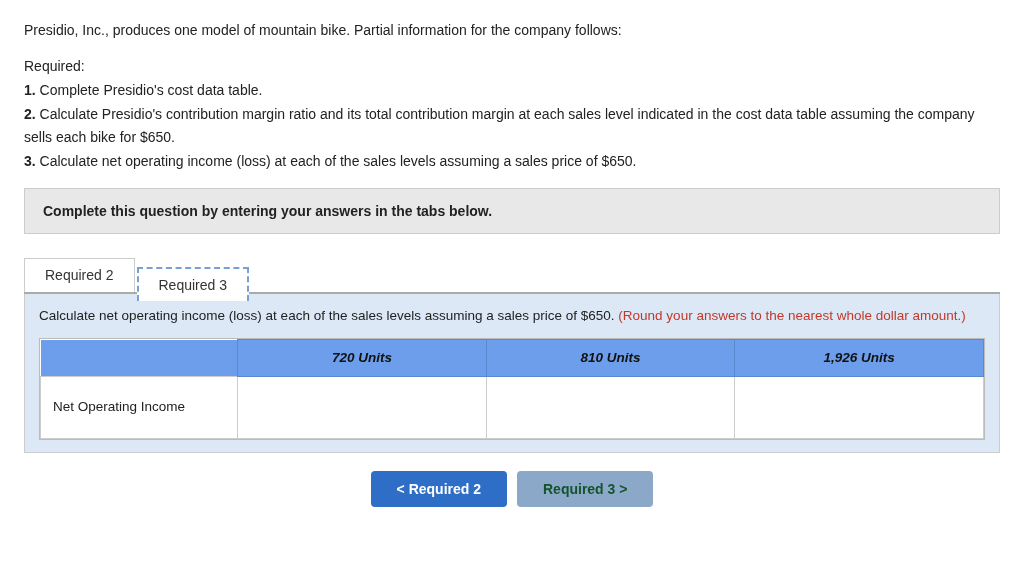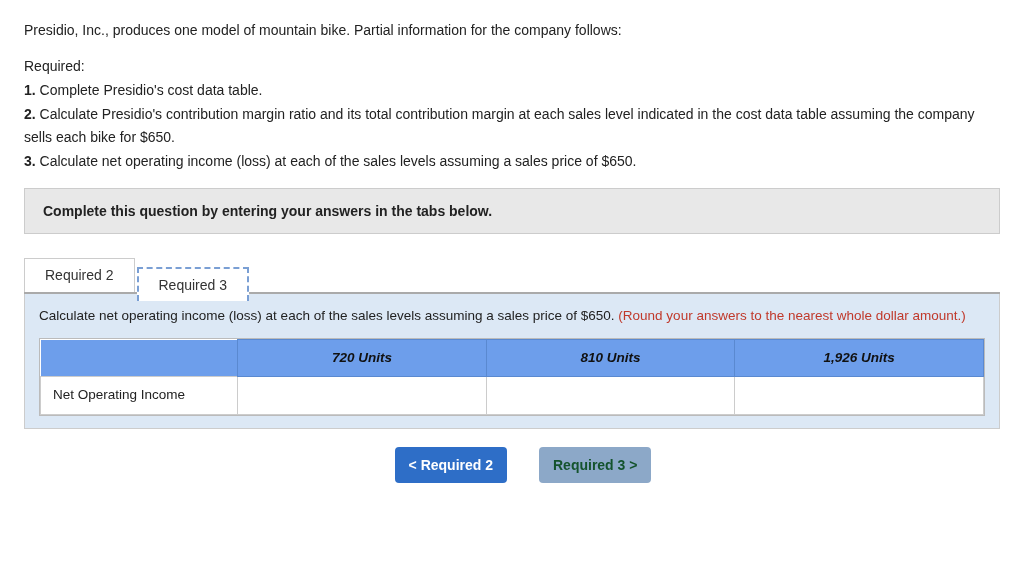--- a/index.html
+++ b/index.html
@@ -85,21 +85,21 @@
       font-weight: bold;
       font-size: 13.5px;
       color: #111;
       border: 1px solid #5a89d0;
     }
     .data-table thead th:first-child {
       background: transparent;
       border: none;
     }
     .data-table tbody tr td {
-      padding: 8px 12px;
+      padding: 20px 12px;
       border: 1px solid #ccc;
       font-size: 13.5px;
     }
     .data-table tbody tr td:first-child {
       background: #fff;
       font-size: 13.5px;
     }
     .data-table tbody tr td.input-cell {
       background: #fff;
       padding: 4px 6px;
@@ -111,30 +111,29 @@
       font-size: 13.5px;
       padding: 2px 4px;
     }
     .nav-buttons {
       display: flex;
       gap: 10px;
       margin-top: 18px;
       justify-content: center;
     }
     .nav-btn {
-      padding: 10px 14px;
+      padding: 10px 26px;
       font-size: 14px;
       font-weight: bold;
       border: none;
       border-radius: 4px;
       cursor: pointer;
       display: flex;
       align-items: flex-end;
       gap: 6px;
-      margin-left: 22px;
     }
     .nav-btn.primary {
       background: #2e6ec7;
       color: #fff;
     }
     .nav-btn.secondary {
       background: #8ca8c8;
       color: #14532d;
     }
   </style>

